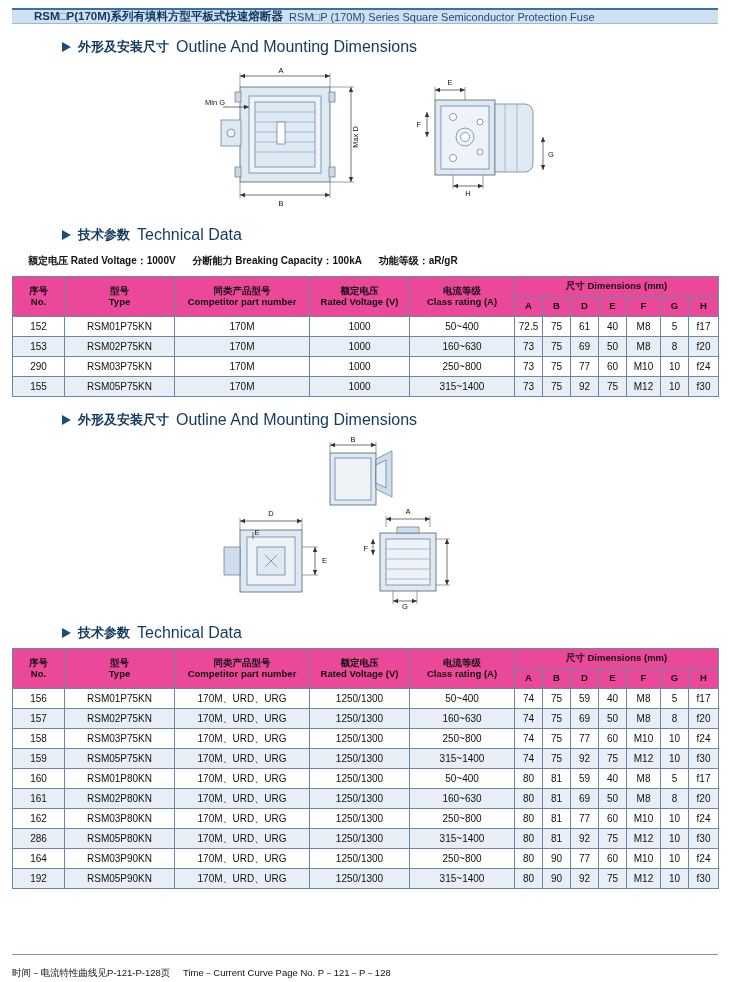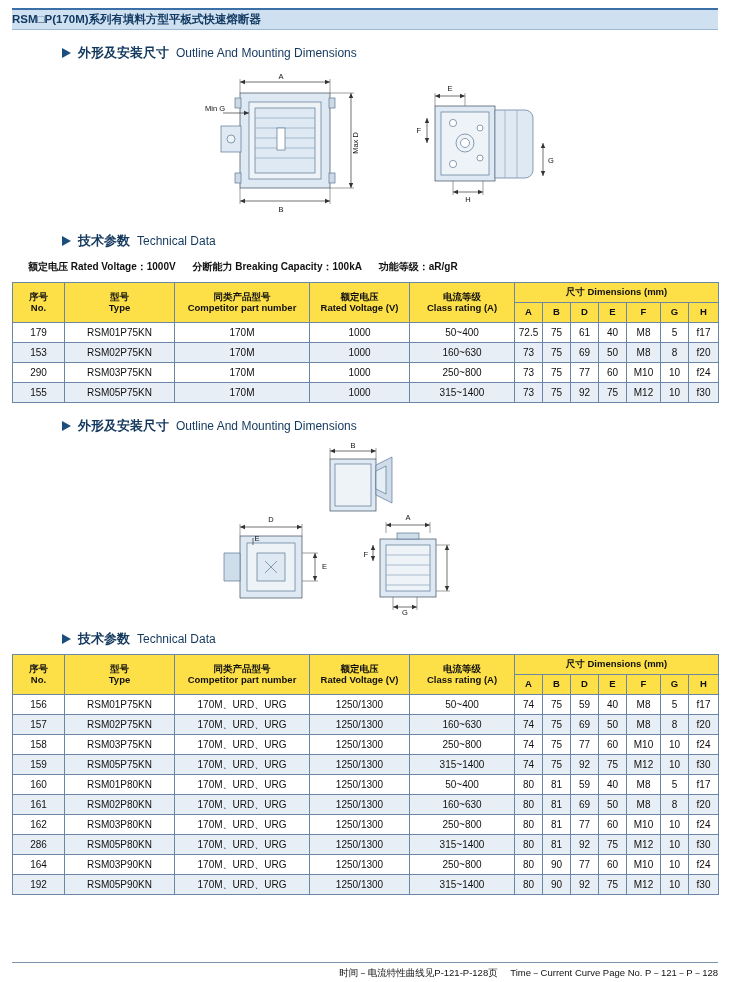--- a/index.html
+++ b/index.html
@@ -16,24 +16,24 @@
     width:730px; height:982px;
     box-sizing:border-box;
     padding:0 12px;
   }
   
   .header {
     margin:8px 0 0 0;
     background:#cfe0f0;
     border-top:2px solid #3a6fa8;
     border-bottom:1px solid #9bb8d4;
-    height:22px;
+    height:16px;
     display:flex;
     align-items:center;
-    padding-left:0;
+    padding-left:22px;
     box-sizing:border-box;
   }
   .header .cn {
     font-size:11.5px;
     font-weight:bold;
     color:#123a63;
     letter-spacing:0px;
     white-space:nowrap;
   }
   .header .en {
@@ -56,21 +56,21 @@
     border-top:5.5px solid transparent;
     border-bottom:5.5px solid transparent;
     margin-right:7px;
   }
   .section-title .t-cn {
     font-size:13px;
     font-weight:bold;
     color:#13385e;
   }
   .section-title .t-en {
-    font-size:12px;
+    font-size:16px;
     color:#13385e;
     margin-left:7px;
   }
 
   
   .drawing {
     position:relative;
     width:100%;
     box-sizing:border-box;
   }
@@ -96,53 +96,53 @@
   table.spec th, table.spec td {
     border:1px solid #6a88a6;
     text-align:center;
     vertical-align:middle;
     padding:0;
     height:19px;
     line-height:1.15;
     color:#101010;
   }
   table.spec thead th {
-    background:#fde047;
+    background:#ec4899;
     font-weight:bold;
     font-size:9.5px;
   }
   table.spec thead th .l1 { display:block; }
   table.spec thead th .l2 { display:block; font-weight:bold; }
   table.spec tbody tr.alt td { background:#e9eff6; }
   table.spec tbody td { background:#ffffff; font-size:10px; }
   table.spec tbody tr.alt td { background:#e8eef5; }
   .dim-col { width:30px; }
 
   
   .footer {
     position:absolute;
     left:12px; right:12px;
     bottom:10px;
     border-top:1px solid #7c93ab;
-    padding-top:4px;
+    padding-top:12px;
     font-size:9.5px;
     color:#111;
-    text-align:right;
   }
   .footer .en { margin-left:10px; }
 
   .dimtxt { font-family:"Liberation Sans", sans-serif; font-size:7.5px; fill:#111; }
 </style>
 </head>
 <body>
 
 <div class="page">
 
   <div class="header">
     <span class="cn">RSM□P(170M)系列有填料方型平板式快速熔断器</span>
+    <span class="en">RSM□P (170M) Series Square Semiconductor Protection Fuse</span>
   </div>
 
   <div class="section-title">
     <span class="tri"></span>
     <span class="t-cn">外形及安装尺寸</span>
     <span class="t-en">Outline And Mounting Dimensions</span>
   </div>
 
   <div class="drawing">
     <svg width="400" height="150" viewBox="0 0 400 150">
@@ -291,21 +291,21 @@
         <th class="dim-col">B</th>
         <th class="dim-col">D</th>
         <th class="dim-col">E</th>
         <th class="dim-col">F</th>
         <th class="dim-col">G</th>
         <th class="dim-col">H</th>
       </tr>
     </thead>
     <tbody>
         <tr>
-          <td>179</td>
+          <td>152</td>
           <td>RSM01P75KN</td>
           <td>170M</td>
           <td>1000</td>
           <td>50~400</td>
           <td>72.5</td>
           <td>75</td>
           <td>61</td>
           <td>40</td>
           <td>M8</td>
           <td>5</td>

